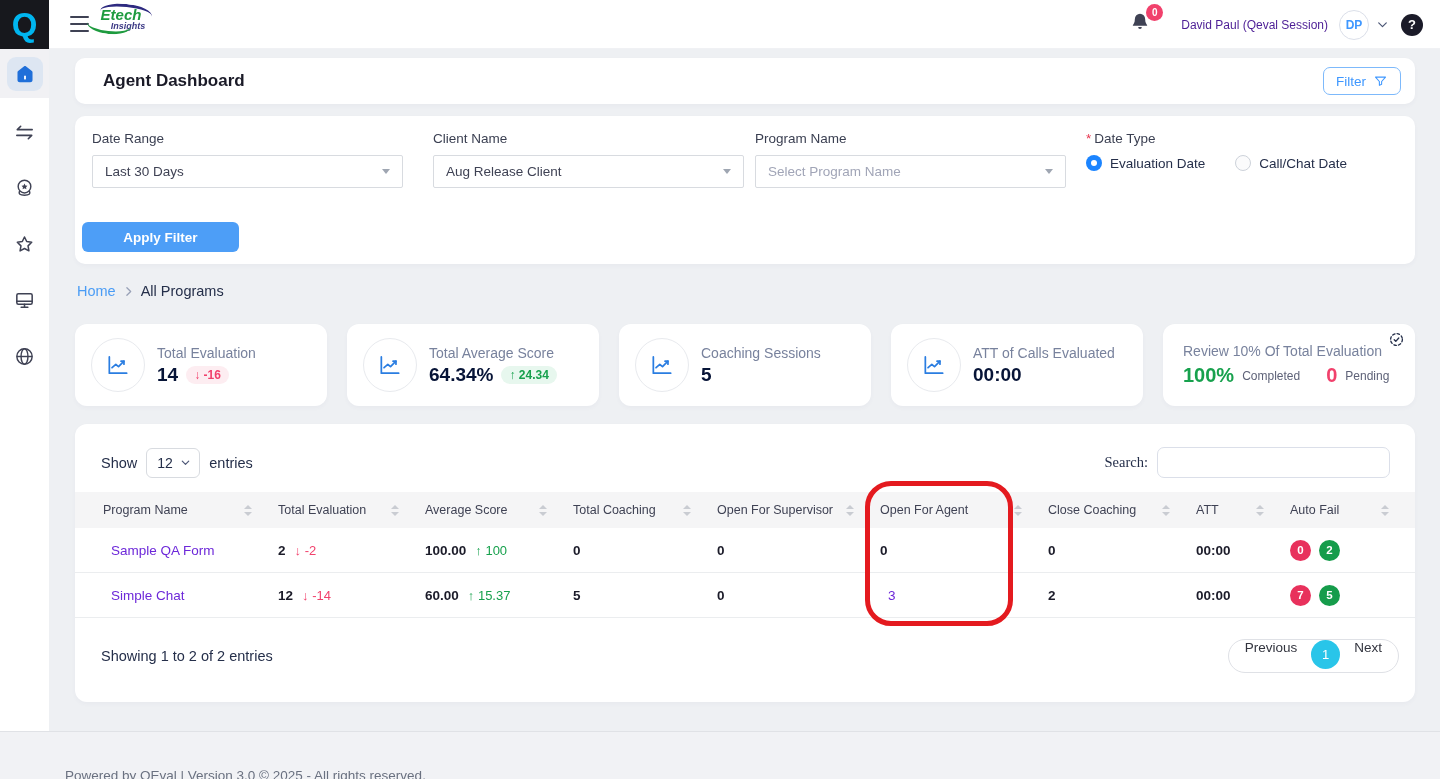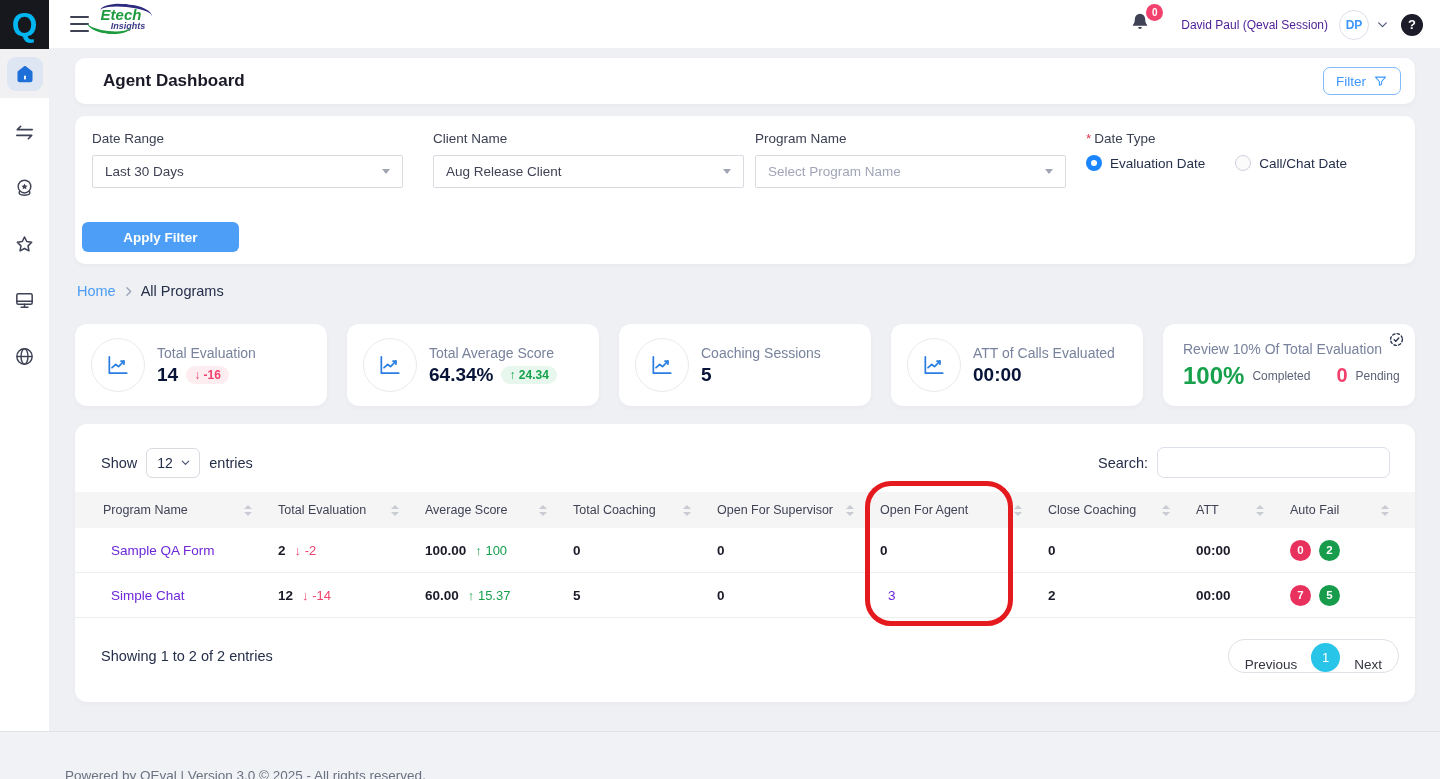--- a/index.html
+++ b/index.html
@@ -67,51 +67,51 @@
   .sbody { margin-left:12px; }
   .slabel { font-size:14px; color:#78829d; margin-bottom:3px; white-space:nowrap; }
   .svalrow { display:flex; align-items:center; gap:8px; }
   .sval { font-size:19px; font-weight:700; color:#071437; }
   .sbadge { font-size:12px; font-weight:700; border-radius:10px; padding:2px 8px; white-space:nowrap; }
   .sbadge.red { background:#fdedf1; color:#f1416c; }
   .sbadge.green { background:#e7f7ee; color:#17a14d; }
   .scard.review { padding-left:18px; }
   .review .slabel { margin-bottom:5px; }
   .rev-row { display:flex; align-items:center; }
-  .rev-val-g { font-size:24px; font-weight:700; color:#17a14d; }
+  .rev-val-g { font-size:20px; font-weight:700; color:#17a14d; }
   .rev-val-r { font-size:20px; font-weight:700; color:#f1416c; }
   .rev-cap { font-size:12px; color:#5e6278; margin:0 26px 0 8px; }
   .rev-cap:last-child { margin-right:0; }
   .rev-icon { position:absolute; right:10px; top:7px; cursor:pointer; }
 
   
   .table-card { position:absolute; left:75px; top:424px; width:1340px; height:278px; background:#fff; border-radius:12px; box-shadow:0 2px 4px rgba(76,87,125,.04); }
   .tctl { display:flex; align-items:center; padding:23px 25px 0 26px; }
   .tctl .lbl { font-size:14.5px; color:#252f4a; }
   .show-select { width:54px; height:30px; border:1px solid #d8dbe0; border-radius:6px; margin:0 9px; display:flex; align-items:center; justify-content:space-between; padding:0 8px 0 10px; font-size:14px; color:#252f4a; cursor:pointer; background:#fff; }
-  .search-wrap { margin-left:auto; display:flex; align-items:center; gap:9px; }
+  .search-wrap { margin-left:auto; display:flex; align-items:center; gap:9px;font-family:Liberation Serif, serif; }
   .search-input { width:233px; height:31px; border:1px solid #dbdfe9; border-radius:7px; padding:0 10px; font-size:13.5px; color:#252f4a; outline:none; font-family:inherit; background:#fff; }
   .tgrid { display:grid; grid-template-columns:175px 147px 148px 144px 163px 168px 148px 94px 1fr; padding-left:28px; }
   .thead { margin-top:14px; background:#f5f5f6; height:36px; }
   .th { display:flex; align-items:center; justify-content:space-between; font-size:12.5px; color:#3f4254; padding-right:26px; cursor:pointer; }
   .sort { position:relative; width:8px; height:11px; flex:none; }
   .sort::before { content:""; position:absolute; top:0; left:0; border-left:4px solid transparent; border-right:4px solid transparent; border-bottom:4px solid #c9ccd2; }
   .sort::after { content:""; position:absolute; bottom:0; left:0; border-left:4px solid transparent; border-right:4px solid transparent; border-top:4px solid #c9ccd2; }
   .trow { height:45px; border-bottom:1px solid #ebedef; }
   .td { display:flex; align-items:center; font-size:13.5px; color:#1b1b29; gap:9px; }
   .td .num { font-weight:600; color:#1b1b29; }
   .link { color:#6d28d9; cursor:pointer;margin-left:8px; }
   .delta-red { color:#f1416c; font-size:13px; }
   .delta-green { color:#17a14d; font-size:13px; }
   .chip { width:21px; height:21px; border-radius:50%; color:#fff; font-size:11.5px; font-weight:700; display:flex; align-items:center; justify-content:center; }
   .chip.r { background:#e8315c; }
   .chip.g { background:#169c4b; margin-left:-1px; }
   .tfoot { display:flex; align-items:center; padding:21px 16px 0 26px; }
   .summary { font-size:14.5px; color:#252f4a; }
-  .pagination { margin-left:auto; display:flex; align-items:flex-end; height:34px; border:1px solid #dfe1e6; border-radius:18px; background:#fff; padding:0 2px; }
+  .pagination { margin-left:auto; display:flex; align-items:flex-start; height:34px; border:1px solid #dfe1e6; border-radius:18px; background:#fff; padding:0 2px; }
   .pg-btn { font-size:13.5px; color:#33353f; padding:0 14px; cursor:pointer; background:none; border:none; font-family:inherit; }
   .pg-cur { width:29px; height:29px; border-radius:50%; background:#29c5e9; color:#fff; font-size:13px; display:flex; align-items:center; justify-content:center; cursor:pointer; }
 
   
   .annotation { position:absolute; left:865px; top:481px; width:148px; height:145px; border:5px solid #e41a1f; border-radius:26px; z-index:40; pointer-events:none; }
 
   
   .footer { position:absolute; left:0; bottom:0; width:1440px; height:48px; background:#f1f2f5; border-top:1px solid #e0e2e6; display:flex; align-items:center; padding-left:65px; z-index:6; }
   .footer span { font-size:13.5px; color:#6a7180;margin-top:39px; }
 </style>

